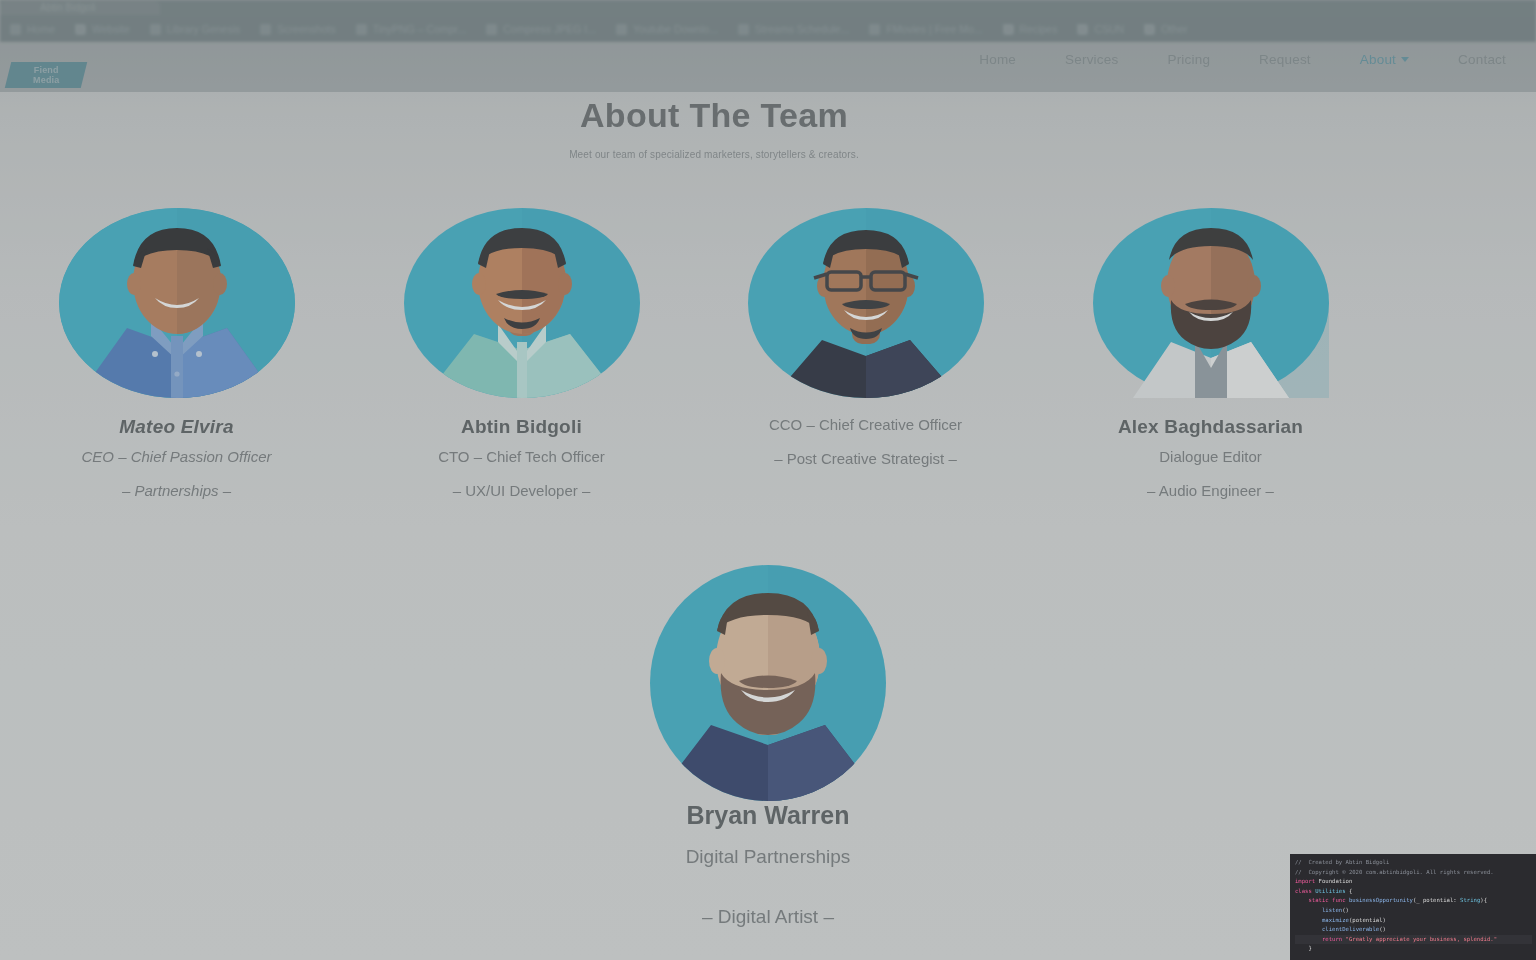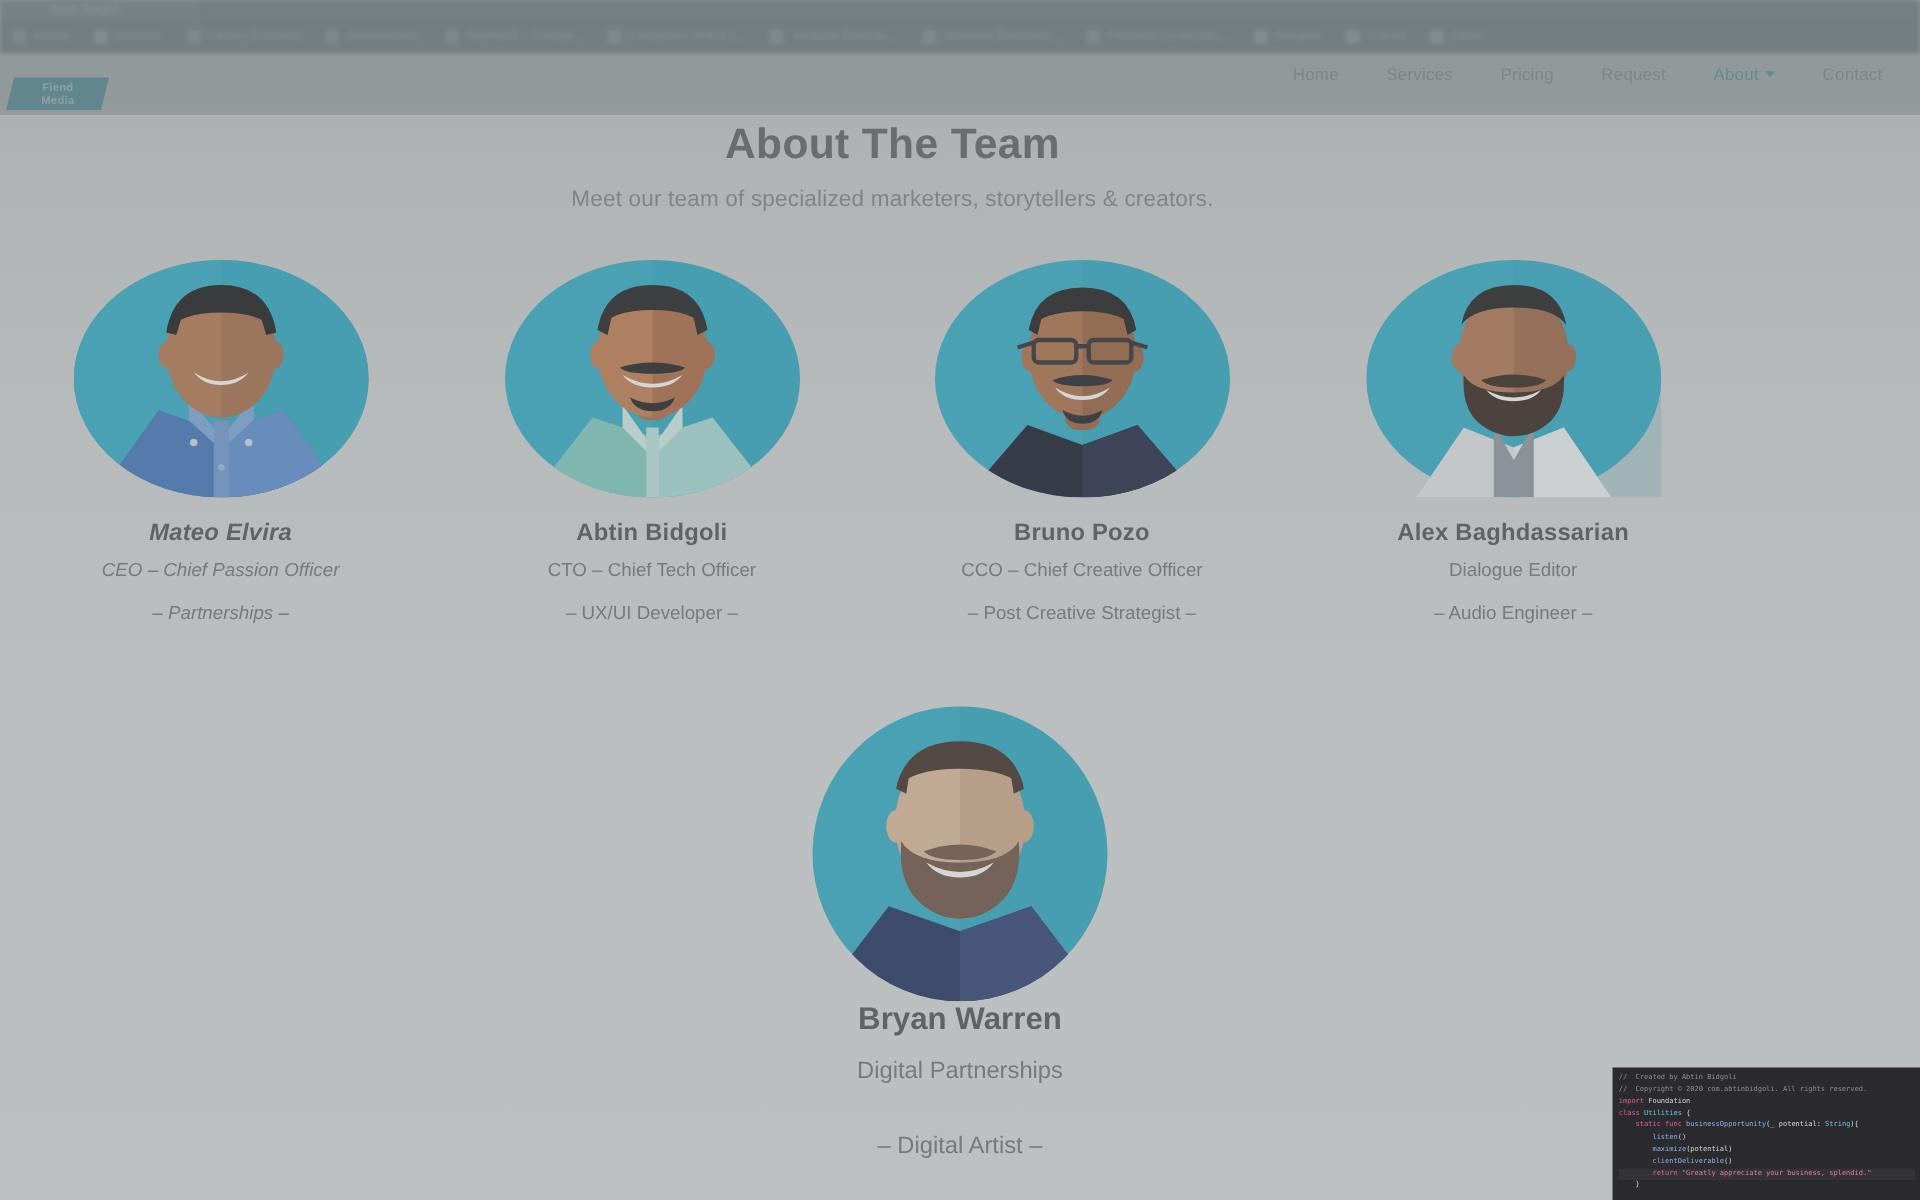--- a/index.html
+++ b/index.html
@@ -78,21 +78,21 @@
     opacity: .92;
   }
   .logo-text {
     transform: skewX(14deg);
     color: #cfe3e8; font-size: 9px; font-weight: 700;
     line-height: 10px; text-align:center; letter-spacing:.2px;
     opacity:.75;
   }
   .nav {
     position:absolute; right: 30px; top: 10px;
-    display:flex; align-items:flex-end; gap: 38px;
+    display:flex; align-items:flex-end; gap: 49px;
   }
   .nav-item {
     font-size: 13.5px;
     color: #8e9698;
     letter-spacing: .2px;
     cursor: pointer;
     display:flex; align-items:center; gap:5px;
   }
   .nav-item.active { color: #59a3b5; }
   .caret {
@@ -106,21 +106,21 @@
   
   .section-head {
     position:absolute; left:0; top:96px; width:1428px; text-align:center;
   }
   .title {
     font-size: 34px; font-weight: 700; color: #5b6063;
     letter-spacing: .3px;
   }
   .subtitle {
     margin-top: 14px;
-    font-size: 18px; color: #7f8588; letter-spacing:.15px;
+    font-size: 10px; color: #7f8588; letter-spacing:.15px;
   }
 
   
   .team-row {
     position:absolute; left:0; top:198px; width:1387px;
     display:flex; justify-content:center; gap: 4px;
   }
   .member { width: 316px; text-align:center; }
   .member .avatar-wrap {
     height: 200px; display:flex; align-items:flex-end; justify-content:center;
@@ -383,21 +383,20 @@
           <line x1="113" y1="69" x2="123" y2="69" stroke="#26272b" stroke-width="3.5"></line>
           <line x1="79" y1="66" x2="66" y2="70" stroke="#26272b" stroke-width="3.5"></line>
           <line x1="157" y1="66" x2="170" y2="70" stroke="#26272b" stroke-width="3.5"></line>
         </g>
         <path d="M94 96 q24 -8 48 0 q-4 5 -24 5 q-20 0 -24 -5Z" fill="#1e1f23"></path>
         <path d="M96 102 q22 14 44 0 q-7 10 -22 10 q-15 0 -22 -10Z" fill="#ffffff"></path>
         <path d="M102 120 q16 9 32 0 q-3 11 -16 11 q-13 0 -16 -11Z" fill="#1e1f23"></path>
       </g>
           </svg>
         </div>
-        <div class="name">Bruno Pozo</div>
         <div class="role">CCO – Chief Creative Officer</div>
         <div class="spec">– Post Creative Strategist –</div>
       </div>
       <div class="member m3">
         <div class="avatar-wrap">
           <svg class="av" width="236" height="190" viewBox="0 0 236 190" xmlns="http://www.w3.org/2000/svg">
       <defs>
               <clipPath id="cX">
                 <path d="M0 95 a118 95 0 0 1 236 0 v95 h-236 Z"></path>
               </clipPath>

